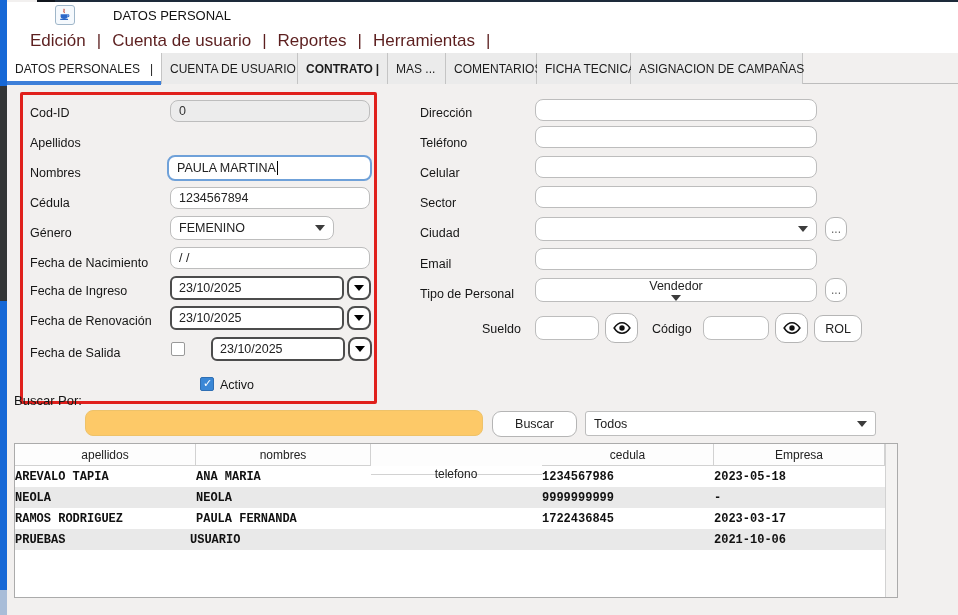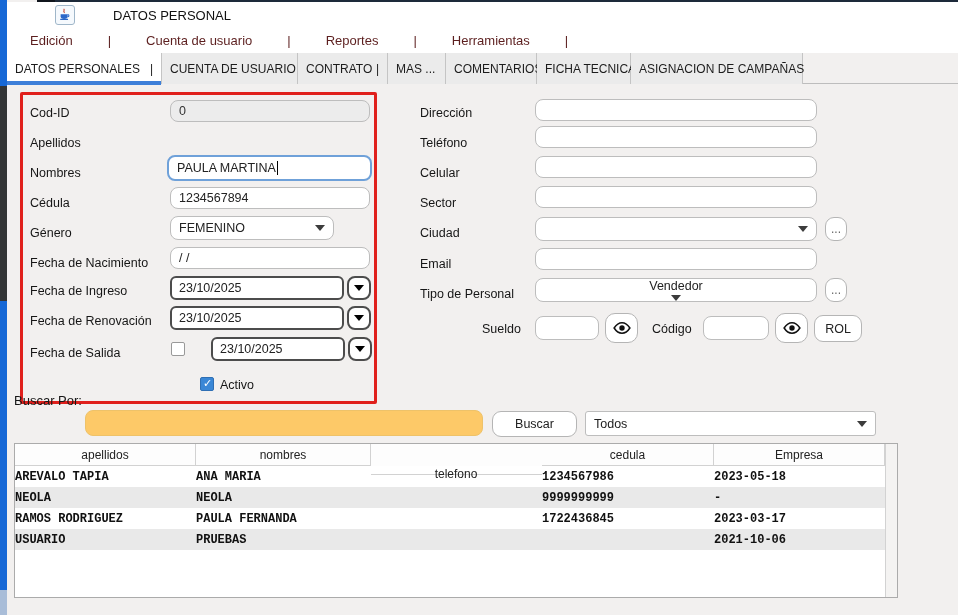--- a/index.html
+++ b/index.html
@@ -12,30 +12,30 @@
   .edge .s2 { position:absolute; top:86px; height:215px; width:7px; background:#333536; }
   .edge .s3 { position:absolute; top:301px; height:289px; width:7px; background:#1668d6; }
   .edge .s4 { position:absolute; top:590px; height:25px; width:7px; background:#a9bdd8; }
   .topline { position:absolute; left:37px; top:0; right:0; height:2px; background:#1d2a3a; }
   .topsquare { position:absolute; left:37px; top:0; width:18px; height:5px; background:#10151c; }
 
   
   .titlebar { position:absolute; left:7px; top:2px; right:0; height:26px; background:#fff; }
   .appicon { position:absolute; left:48px; top:3px; width:20px; height:20px; border:1px solid #9fb6c9; border-radius:3px; background:#f5f9fd; display:flex; align-items:center; justify-content:center; }
   .wtitle { position:absolute; left:106px; top:6px; font-size:13px; color:#101010; }
-  .menubar { position:absolute; left:7px; top:28px; right:0; height:25px; background:#fff; display:flex; align-items:center; gap:35px; padding-left:23px; font-size:13px; color:#5c1f1f; }
+  .menubar { position:absolute; left:7px; top:28px; right:0; height:25px; background:#fff; display:flex; align-items:center; gap:11px; padding-left:23px; font-size:17px; color:#5c1f1f; }
   .menubar .sep { color:#5c1f1f; }
   .menubar .mi { cursor:default; }
 
   
   .tabbar { position:absolute; left:7px; top:53px; right:0; height:31px; display:flex; background:#f2f0ef; border-bottom:1px solid #bdbdbd; }
   .tab { position:relative; height:31px; background:#ebebeb; border-right:1px solid #c4c4c4; font-size:12px; color:#1c1c1c; display:flex; align-items:center; justify-content:space-between; padding:0 8px; white-space:nowrap; }
   .tab.active { background:#fff; }
   .tab.active::after { content:""; position:absolute; left:0; right:0; bottom:-1px; height:4px; background:#3d7fd9; }
-  .t1{width:155px;} .t2{width:136px;} .t3{width:90px;} .t4{width:58px;} .t5{width:91px;} .t6{width:94px;} .t7{width:172px;}
+  .t1{width:155px;} .t2{width:136px;} .t3{width:90px;font-weight:bold;} .t4{width:58px;} .t5{width:91px;} .t6{width:94px;} .t7{width:172px;}
 
   
   .lbl { position:absolute; font-size:12.5px; color:#161616; white-space:nowrap; }
   .fld { position:absolute; height:22px; background:#fff; border:1px solid #bdbdbd; border-radius:8px; font-family:"Liberation Sans",sans-serif; font-size:12.5px; color:#222; padding:0 8px; }
   input.fld { outline:none; }
   .fld.disabled { background:#ececec; color:#333; }
   .fld.focus { border:2px solid #6fa1d9; border-radius:8px; }
   .combo { position:absolute; height:24px; background:#fff; border:1px solid #bdbdbd; border-radius:8px; display:flex; align-items:center; padding:0 8px; font-size:12.5px; color:#222; }
   .combo .val { flex:1; }
   .arrow { width:0; height:0; border-left:5px solid transparent; border-right:5px solid transparent; border-top:6px solid #3c3c3c; }
@@ -271,22 +271,22 @@
           <div class="tcell c5">-</div>
         </div>
         <div class="trow">
           <div class="tcell c1">RAMOS RODRIGUEZ</div>
           <div class="tcell c2">PAULA FERNANDA</div>
           <div class="tcell c3">023102519</div>
           <div class="tcell c4">1722436845</div>
           <div class="tcell c5">2023-03-17</div>
         </div>
         <div class="trow alt">
+          <div class="tcell c2">PRUEBAS</div>
           <div class="tcell c1">USUARIO</div>
-          <div class="tcell c2">PRUEBAS</div>
           <div class="tcell c3"></div>
           <div class="tcell c4"></div>
           <div class="tcell c5">2021-10-06</div>
         </div>
       </div>
     <div class="vscroll"></div>
   </div>
 
 </div>
 

